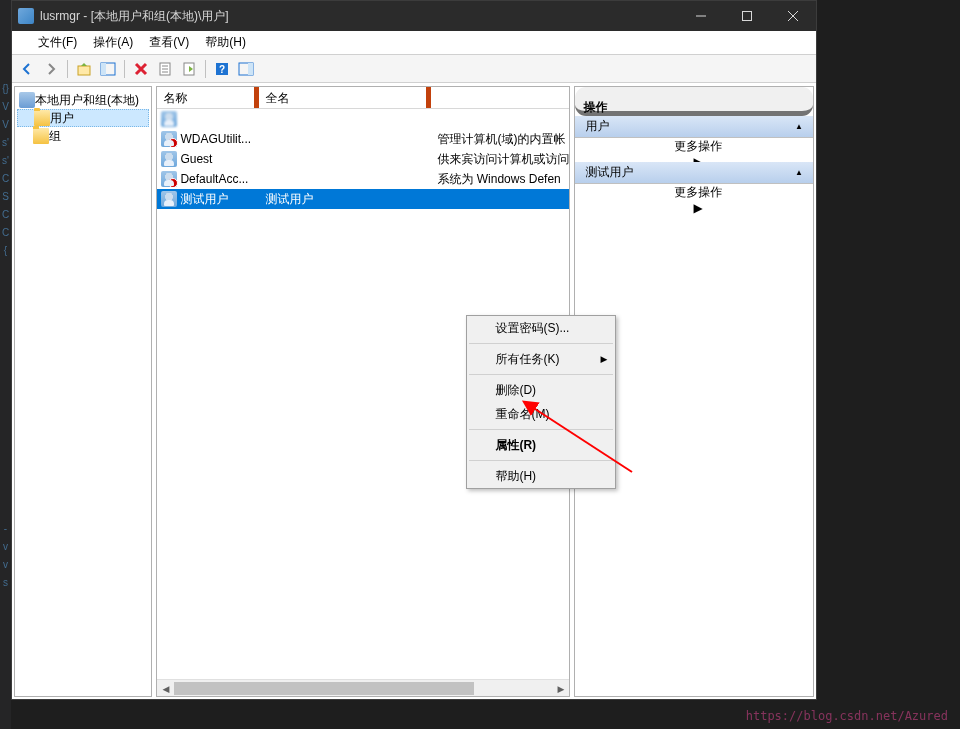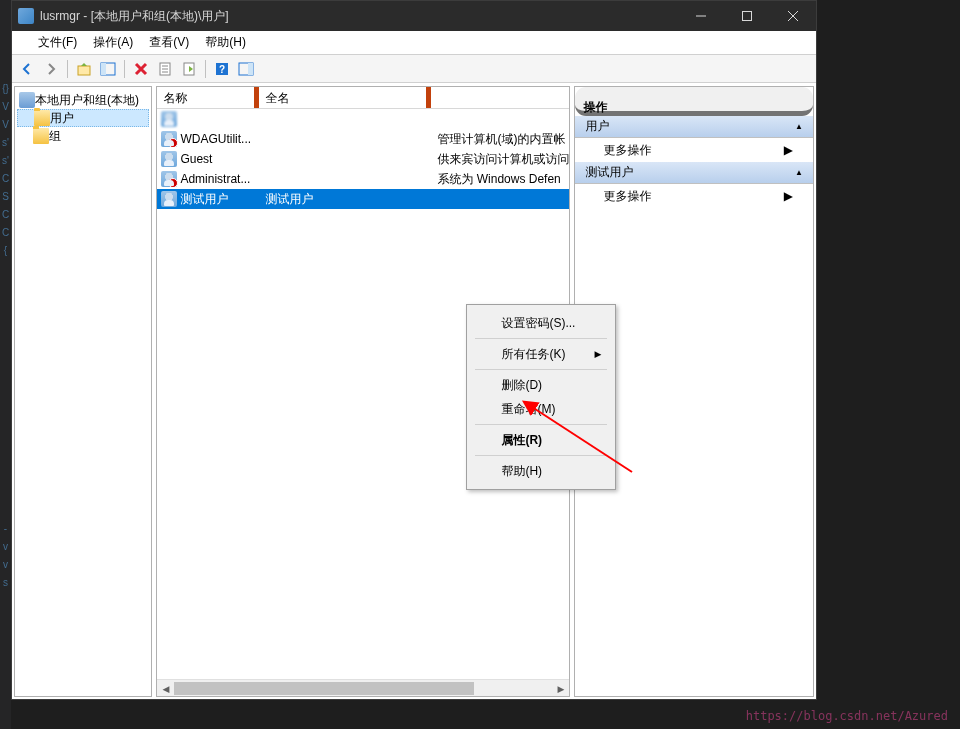--- a/index.html
+++ b/index.html
@@ -45,22 +45,22 @@
 .list-row .c-desc { flex: 1; padding-left: 6px; overflow: hidden; white-space: nowrap; }
 .list-row.blur { color: #bbb; filter: blur(1px); }
 .list-row.sel { background: #0078d7; color: #fff; }
 .hscroll { height: 17px; border-top: 1px solid #e0e0e0; position: relative; background: #f0f0f0; }
 .hscroll .thumb { position: absolute; left: 17px; top: 2px; height: 13px; width: 300px; background: #c2c2c2; border-radius: 0; }
 .hscroll .arrow { position: absolute; top: 0; width: 17px; height: 17px; display:flex; align-items:center; justify-content:center; color:#606060; font-size:9px; }
 .hscroll .arrow.l { left:0; } .hscroll .arrow.r { right:0; }
 .actions-hdr { height: 22px; background: #f0f0f0; border-bottom: 5px solid #737373; font-size: 12px; font-weight: bold; padding: 12px 8px; border-radius: 11px; }
 .act-section { background: linear-gradient(#d9e6f7,#b8cfec); height: 22px; display: flex; align-items: center; justify-content: space-between; padding: 0 10px; font-size: 12px; border-bottom: 1px solid #c0c0c0; }
 .act-section .tri { font-size: 8px; }
-.act-item { height: 24px; display: flex; align-items: center; justify-content: space-between; padding: 0 20px 0 28px; font-size: 12px; }
-.context-menu { position: absolute; left: 309px; top: 217px; width: 150px; background: #f0f0f0; border: 1px solid #a0a0a0; box-shadow: 2px 2px 4px rgba(0,0,0,0.25); font-size: 12px; padding: 6px; z-index: 50; }
+.act-item { height: 24px; display: flex; align-items: center; justify-content: space-between; padding: 0 20px 0 28px; font-size: 12px; flex-direction: column; }
+.context-menu { position: absolute; left: 309px; top: 228px; width: 150px; background: #f0f0f0; border: 1px solid #a0a0a0; box-shadow: 2px 2px 4px rgba(0,0,0,0.25); font-size: 12px; padding: 0; z-index: 50; }
 .cm-item { height: 24px; display: flex; align-items: center; padding: 0 20px 0 28px; position: relative; }
 .cm-item.bold { font-weight: bold; }
 .cm-item .sub { position: absolute; right: 8px; font-size: 9px; }
 .cm-sep { height: 1px; background: #d0d0d0; margin: 3px 2px; }
 .arrow-overlay { position: absolute; left: 360px; top: 310px; width: 120px; height: 80px; z-index: 60; pointer-events: none; }
 .arrow-overlay svg { width: 100%; height: 100%; overflow: visible; }
 .watermark { position: absolute; right: 12px; bottom: 6px; color: #ec4899; font-size: 12px; opacity: 0.5; font-family: Consolas, monospace; }
 </style>
 </head>
 <body>
@@ -220,21 +220,21 @@
             <div class="c-name">
               <span class="ico ico-user"></span>
               <span>Guest</span>
             </div>
             <div class="c-full"></div>
             <div class="c-desc">供来宾访问计算机或访问</div>
           </div>
           <div class="list-row">
             <div class="c-name">
               <span class="ico ico-user red"></span>
-              <span>Administrat...</span>
+              <span>DefaultAcc...</span>
             </div>
             <div class="c-full"></div>
             <div class="c-desc">系统为 Windows Defen</div>
           </div>
           <div class="list-row sel">
             <div class="c-name">
               <span class="ico ico-user"></span>
               <span>测试用户</span>
             </div>
             <div class="c-full">测试用户</div>

